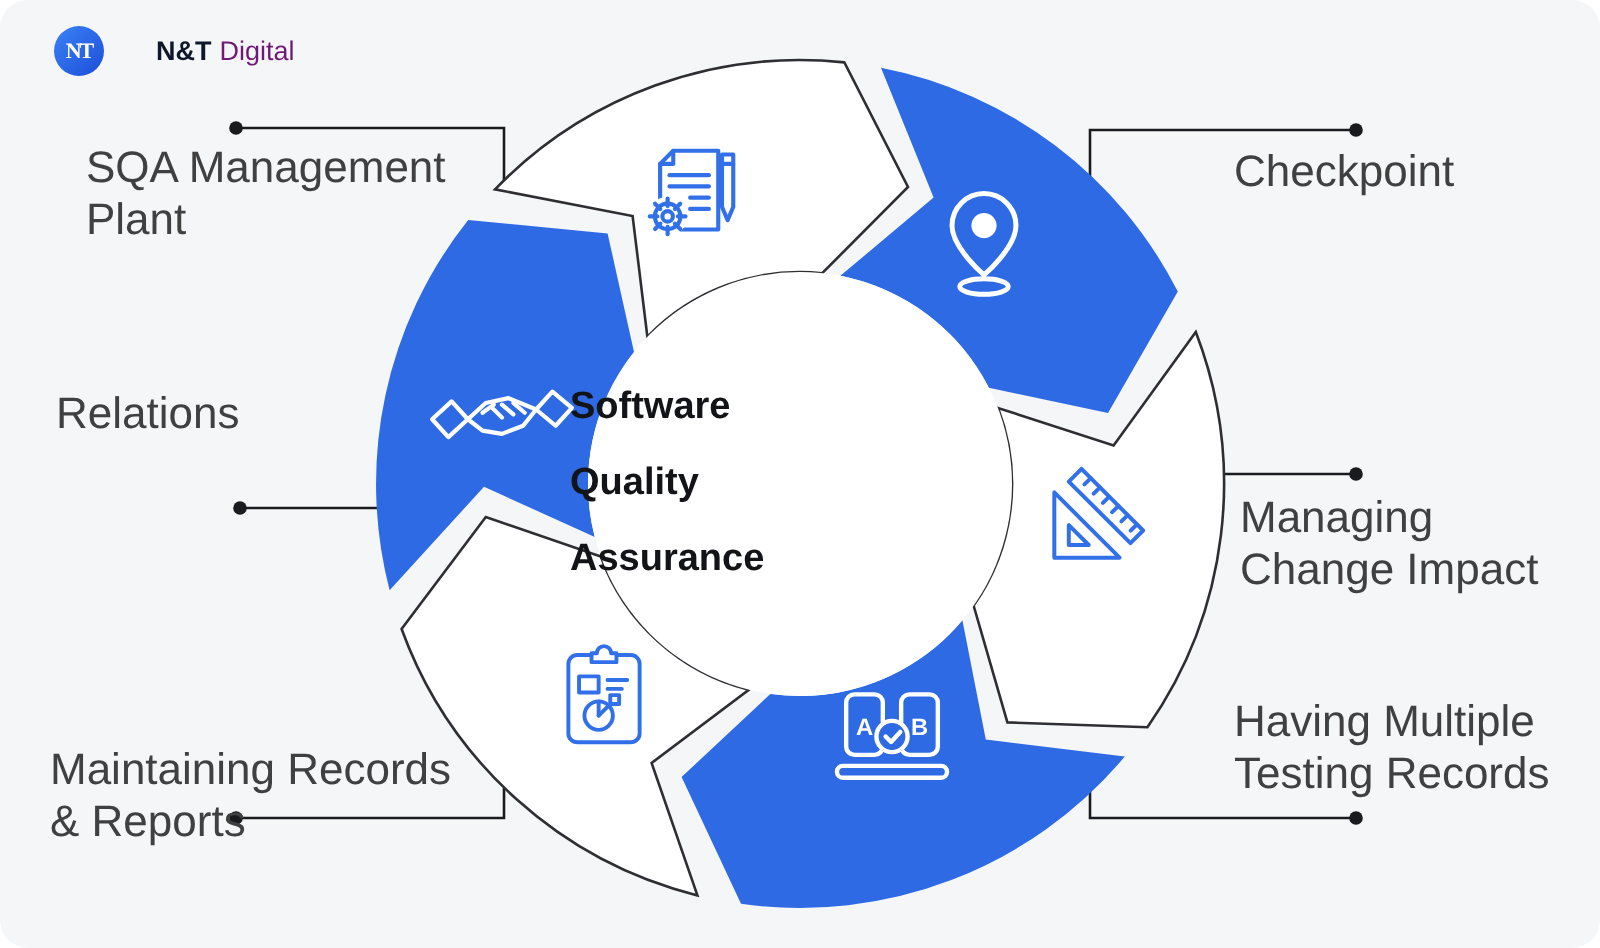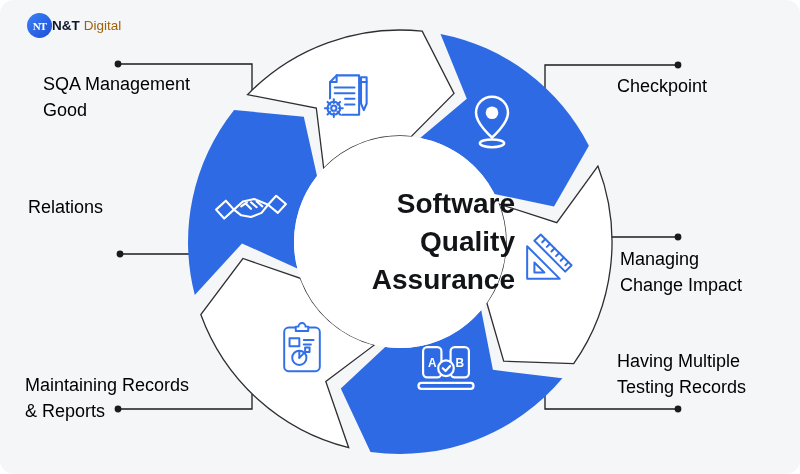--- a/index.html
+++ b/index.html
@@ -2,44 +2,44 @@
 <html style="--blue: #2d6ae4; --icon-blue: #3170e8; --bg: #f5f6f8; --ink: #1a1b1e;"><head>
 <meta charset="utf-8">
 <style>
   html,body{margin:0;padding:0;background:#ffffff;}
   .canvas{
     position:relative;width:800px;height:474px;overflow:hidden;
     background:var(--bg,#f5f6f8);border-radius:14px;
     font-family:"Liberation Sans",sans-serif;color:var(--ink,#1a1b1e);
   }
   
-  .brand{position:absolute;top:13px;left:27px;display:flex;align-items:center;gap:0;}
+  .brand{position:absolute;top:13px;left:27px;display:flex;align-items:center;gap:26px;}
   .logo-circle{
     width:25px;height:25px;border-radius:50%;
     background:linear-gradient(135deg,#3b82f6 0%,#1d4ed8 100%);
     display:flex;align-items:center;justify-content:center;
     color:#fff;font-family:"Liberation Serif",serif;font-weight:700;font-size:11px;letter-spacing:-1px;
   }
   .brand-name{font-size:13.5px;}
   .brand-bold{font-weight:700;color:#0f172a;}
-  .brand-light{color:#a16207;margin-left:4px;}
+  .brand-light{color:#701a75;margin-left:4px;}
   
   #diagram{position:absolute;left:0;top:0;}
   .seg-outline{fill:#ffffff;stroke:#2e2e33;stroke-width:1.3;}
   .seg-filled{fill:var(--blue,#2d6ae4);stroke:none;}
   .conn{fill:none;stroke:var(--ink,#1a1b1e);stroke-width:1.3;}
   .conn-dot{fill:var(--ink,#1a1b1e);}
   
   .center-label{
     position:absolute;left:400px;top:242px;transform:translate(-50%,-50%);
-    width:230px;text-align:right;font-weight:700;font-size:28px;line-height:38px;color:#131417;
+    width:230px;text-align:left;font-weight:700;font-size:19px;line-height:38px;color:#131417;
   }
   .center-label span{display:block;}
   
-  .seg-label{position:absolute;font-size:18px;line-height:26px;white-space:nowrap;color:#000000;}
+  .seg-label{position:absolute;font-size:22px;line-height:26px;white-space:nowrap;color:#404040;}
   .seg-label span{display:block;}
   
   .icon{position:absolute;transform:translate(-50%,-50%);line-height:0;}
   .icon svg{overflow:visible;}
   .blue-stroke{stroke:var(--icon-blue,#3170e8);}
   .white-stroke{stroke:#ffffff;}
 </style>
 </head>
 <body>
 
@@ -165,21 +165,21 @@
       <path d="M27 32 L38 22 L52 19 L69 26 L61 36 L48 41 L36 39 Z"></path>
       <path d="M42 25 L48 31"></path>
       <path d="M48 23 L55 29"></path>
       <path d="M55 22 L62 28"></path>
       <path d="M36 28 L43 23"></path>
     </svg>
   </div>
 
   <div class="seg-label" style="left:43px;top:71px;">
     <span>SQA Management</span>
-    <span>Good</span>
+    <span>Plant</span>
   </div>
   <div class="seg-label" style="left:617px;top:73px;">
     <span>Checkpoint</span>
   </div>
   <div class="seg-label" style="left:620px;top:246px;">
     <span>Managing</span>
     <span>Change Impact</span>
   </div>
   <div class="seg-label" style="left:617px;top:348px;">
     <span>Having Multiple</span>

